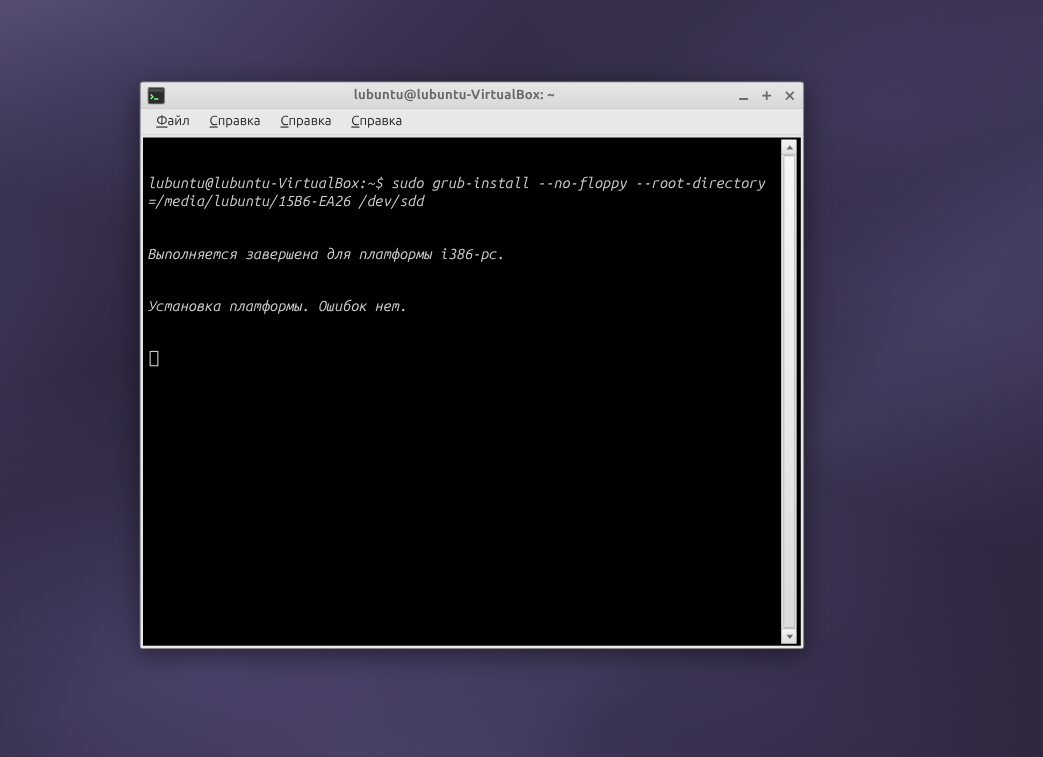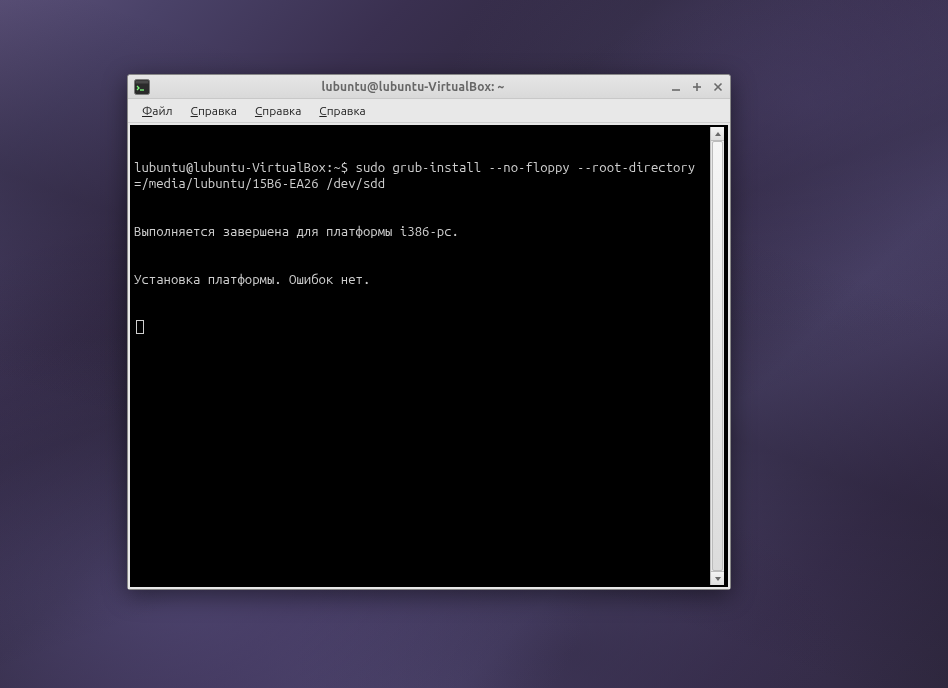--- a/index.html
+++ b/index.html
@@ -116,21 +116,21 @@
     .terminal-content {
       flex: 1;
       font-family: "Ubuntu Mono", "DejaVu Sans Mono", "Liberation Mono", monospace;
       font-size: 13.2px;
       line-height: 16px;
       color: #cfcfcf;
       white-space: pre-wrap;
       word-break: break-all;
       overflow: hidden;
     }
-    .term-line { display: block; }
+    .term-line { display: block; font-style: italic; }
     .cursor-block {
       display: inline-block;
       width: 8px;
       height: 14px;
       border: 1px solid #cfcfcf;
       vertical-align: -2px;
       margin-left: 2px;
     }
     .scrollbar {
       width: 14px;

